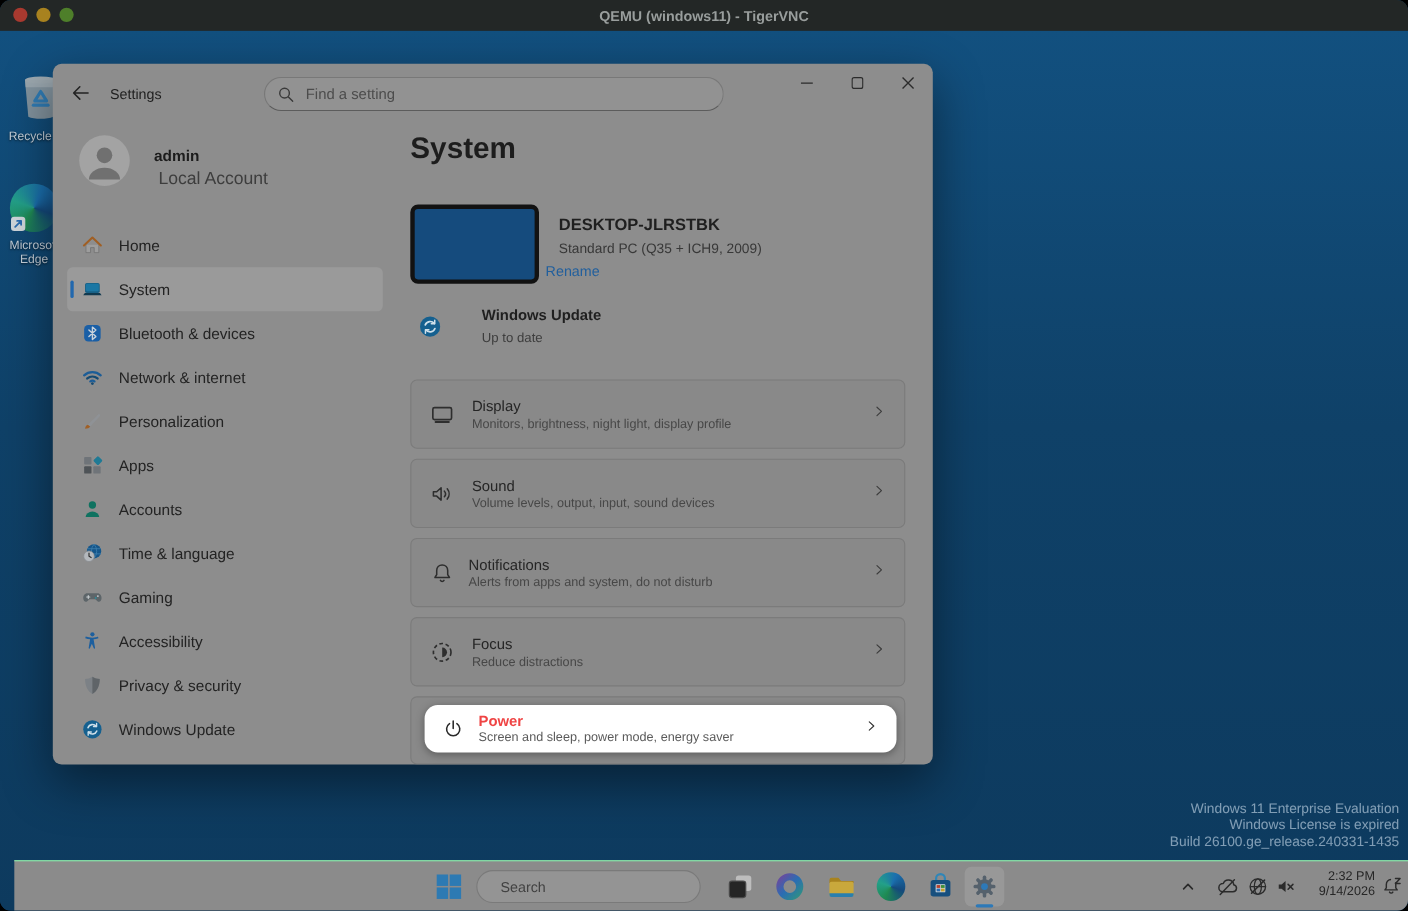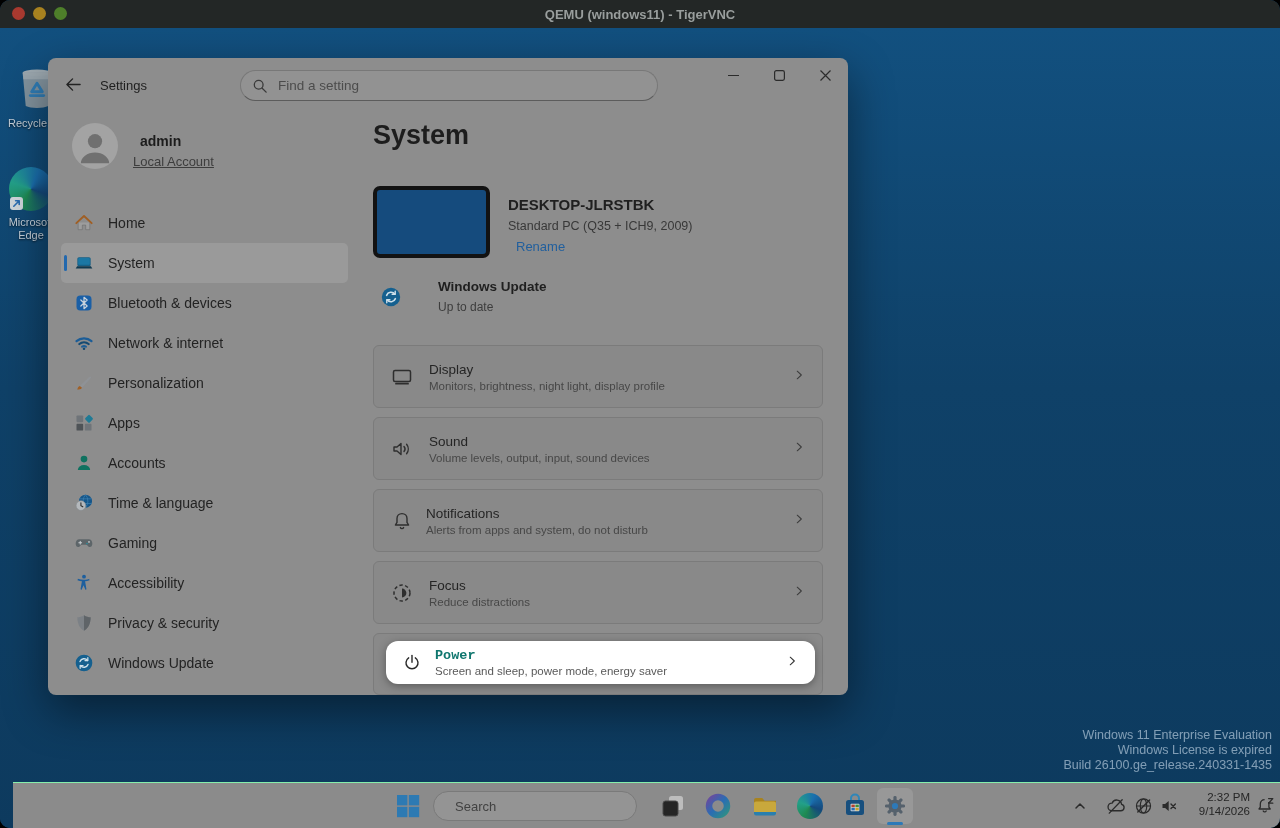--- a/index.html
+++ b/index.html
@@ -24,45 +24,45 @@
   .navtitle{position:absolute;left:52px;top:20px;font-size:13px;color:#1f1f1f;}
   .searchbox{position:absolute;left:192px;top:12px;width:418px;height:31px;background:#929292;border:1px solid #787878;border-bottom-color:#5c5c5c;
              border-radius:16px;display:flex;align-items:center;padding:0 12px;gap:9px;}
   .searchbox input{flex:1;border:none;background:transparent;outline:none;font-size:13.5px;color:#222;font-family:inherit;}
   .searchbox input::placeholder{color:#4c4c4c;opacity:1;}
   .wincontrols{position:absolute;right:0;top:0;display:flex;}
   .wcbtn{width:46px;height:34px;display:flex;align-items:center;justify-content:center;}
   
   .avatar{position:absolute;left:24px;top:65px;width:46px;height:46px;border-radius:50%;background:#a3a3a3;display:flex;align-items:center;justify-content:center;overflow:hidden;}
   .uname{position:absolute;left:92px;top:75px;font-size:14px;font-weight:bold;color:#1c1c1c;}
-  .utype{position:absolute;left:85px;top:96px;font-size:13px;color:#3d3d3d;text-decoration:underline;}
+  .utype{position:absolute;left:96px;top:96px;font-size:16px;color:#3d3d3d;}
   
   .nav{position:absolute;left:13px;top:145px;width:287px;}
   .navitem{height:40px;border-radius:5px;display:flex;align-items:center;padding-left:13px;gap:14px;font-size:14px;color:#232323;position:relative;cursor:default;}
   .navitem.sel{background:#9a9a9a;}
   .navitem.sel::before{content:"";position:absolute;left:3px;top:12px;width:3px;height:16px;border-radius:2px;background:#2268ae;}
   .nicon{width:20px;height:20px;display:flex;align-items:center;justify-content:center;flex:0 0 20px;}
   
   .pagetitle{position:absolute;left:325px;top:62px;font-size:27px;font-weight:600;color:#1d1d1d;}
   .monitor{position:absolute;left:325px;top:128px;width:117px;height:72px;background:#154b7d;border:4px solid #121212;border-radius:7px;}
   .devname{position:absolute;left:460px;top:138px;font-size:15px;font-weight:bold;color:#1f1f1f;}
   .devmodel{position:absolute;left:460px;top:161px;font-size:12.5px;color:#383838;}
-  .renamelink{position:absolute;left:468px;top:181px;font-size:13px;color:#215f9d;}
+  .renamelink{position:absolute;left:448px;top:181px;font-size:13px;color:#215f9d;}
   .wuicon{position:absolute;left:332px;top:228px;width:22px;height:22px;}
   .wutitle{position:absolute;left:390px;top:221px;font-size:13.5px;font-weight:bold;color:#1f1f1f;}
   .wustatus{position:absolute;left:390px;top:242px;font-size:12px;color:#3d3d3d;}
   .card{position:absolute;left:325px;width:450px;height:63px;background:#898989;border:1px solid #7b7b7b;border-radius:6px;
         display:flex;align-items:center;padding:16px 16px;gap:15px;}
   .card .ctext .ttl{font-size:13.5px;color:#252525;}
   .card .ctext .dsc{font-size:11.5px;color:#474747;margin-top:3px;}
   .cicon{width:24px;height:24px;flex:0 0 24px;display:flex;align-items:center;justify-content:center;}
   .chev{margin-left:auto;}
   .powerpill{position:absolute;left:338px;top:583px;width:429px;height:43px;background:#ffffff;border-radius:12px;
              box-shadow:0 2px 8px rgba(0,0,0,.35);display:flex;align-items:center;padding:0 16px;gap:13px;z-index:3;}
-  .powerpill .ttl{font-size:13.5px;font-weight:600;color:#0f766e;font-family:Liberation Mono, monospace;}
+  .powerpill .ttl{font-size:13.5px;font-weight:600;color:#ef4444;}
   .powerpill .dsc{font-size:11.5px;color:#5a5a5a;margin-top:2px;}
   
   .taskbar{position:absolute;left:0;bottom:0;width:1280px;height:46px;background:#8b8b8b;border-top:1px solid #86efac;z-index:4;margin-left:13px;}
   .tbi{position:absolute;top:50%;transform:translateY(-50%);display:flex;align-items:center;justify-content:center;}
   .tbsearch{position:absolute;left:420px;top:8px;width:204px;height:30px;border-radius:15px;background:#949494;border:1px solid #7a7a7a;
             display:flex;align-items:center;padding:0 11px;gap:8px;}
   .tbsearch input{flex:1;border:none;background:transparent;outline:none;font-size:13px;color:#333;font-family:inherit;}
   .tbsearch input::placeholder{color:#424242;opacity:1;}
   .settingsbtn{position:absolute;left:864px;top:5px;width:36px;height:36px;border-radius:6px;background:#989898;display:flex;align-items:center;justify-content:center;}
   .activeline{position:absolute;left:874px;bottom:3px;width:16px;height:3px;border-radius:2px;background:#2d79b8;}

